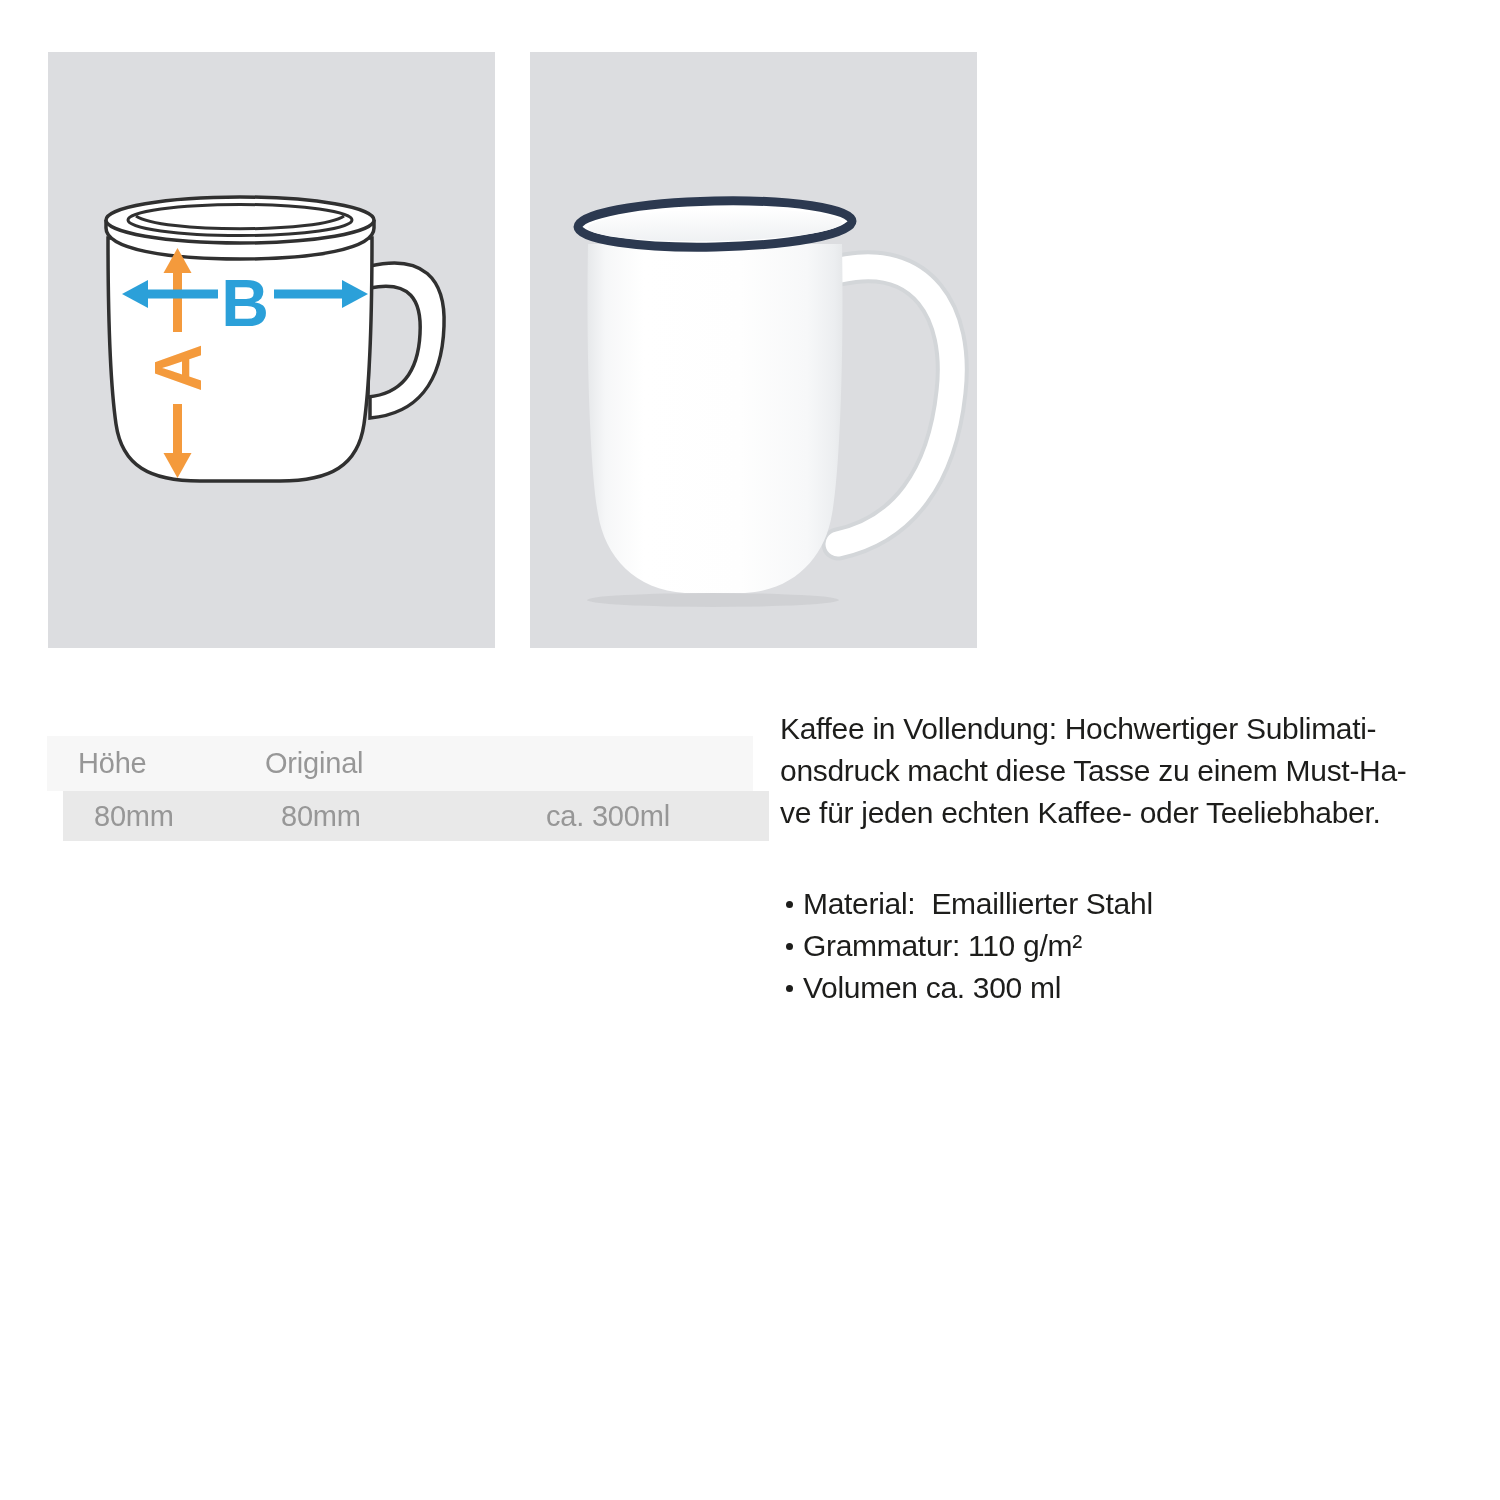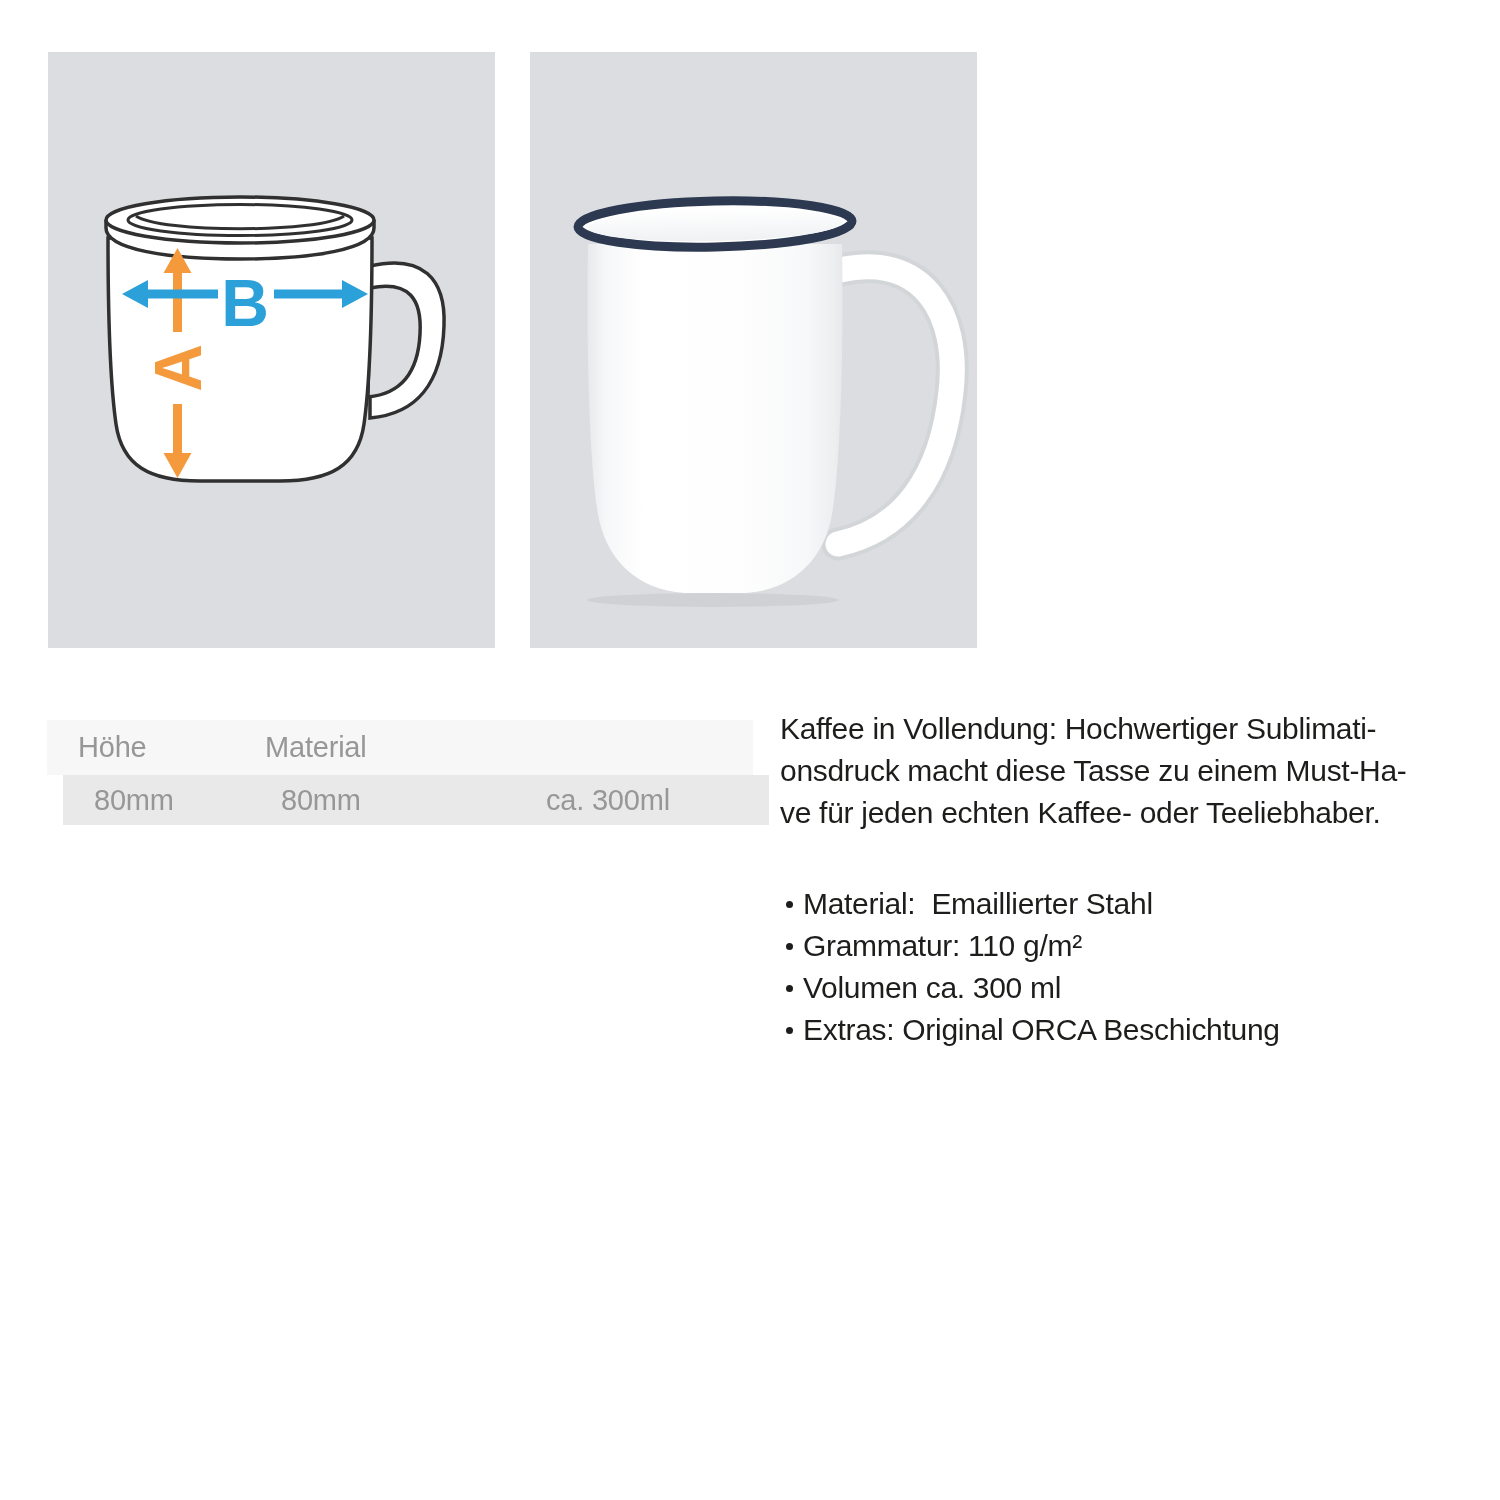--- a/index.html
+++ b/index.html
@@ -10,21 +10,21 @@
   }
   .stage { position:absolute; left:0; top:0; width:1500px; height:1500px; background:#ffffff; }
 
   
   .panel { position:absolute; top:52px; width:447px; height:596px; background:#dcdde0; }
   .panel-left  { left:48px; }
   .panel-right { left:530px; }
   .panel svg { display:block; width:447px; height:596px; }
 
   
-  .size-table { position:absolute; left:47px; top:720px; width:706px;
+  .size-table { position:absolute; left:47px; top:736px; width:706px;
     font-size:29px; color:#979797; letter-spacing:-0.2px; }
   .size-row { display:flex; width:706px; }
   .size-row.header { background:#f7f7f7; height:55px; }
   .size-row.data   { background:#e9e9e9; height:50px;margin-left:16px; }
   .size-cell { display:flex; align-items:center; padding-left:31px; }
   .size-cell.c1 { width:187px; }
   .size-cell.c2 { width:265px; }
   .size-cell.c3 { width:254px; }
 
   
@@ -111,21 +111,21 @@
       <g transform="rotate(-1.2 185 172)">
         <ellipse cx="185" cy="172" rx="137" ry="23" fill="#ffffff" stroke="#2c3950" stroke-width="9"></ellipse>
         <ellipse cx="185" cy="173" rx="127" ry="16" fill="url(#innerGrad)"></ellipse>
       </g>
     </svg>
   </div>
 
   <div class="size-table">
     <div class="size-row header">
       <div class="size-cell c1">Höhe</div>
-      <div class="size-cell c3">Material</div>
+      <div class="size-cell c3">Original</div>
     </div>
     <div class="size-row data">
       <div class="size-cell c1">80mm</div>
       <div class="size-cell c2">80mm</div>
       <div class="size-cell c3">ca. 300ml</div>
     </div>
   </div>
 
   <div class="description">
     <p class="intro">Kaffee in Vollendung: Hochwertiger Sublimati-
@@ -137,20 +137,16 @@
         <span class="item-text">Material:  Emaillierter Stahl</span>
       </li>
       <li>
         <span class="bullet-dot"></span>
         <span class="item-text">Grammatur: 110 g/m²</span>
       </li>
       <li>
         <span class="bullet-dot"></span>
         <span class="item-text">Volumen ca. 300 ml</span>
       </li>
-      <li>
-        <span class="bullet-dot"></span>
-        <span class="item-text">Extras: Original ORCA Beschichtung</span>
-      </li>
     </ul>
   </div>
 
 </div>
 
 </body></html>

